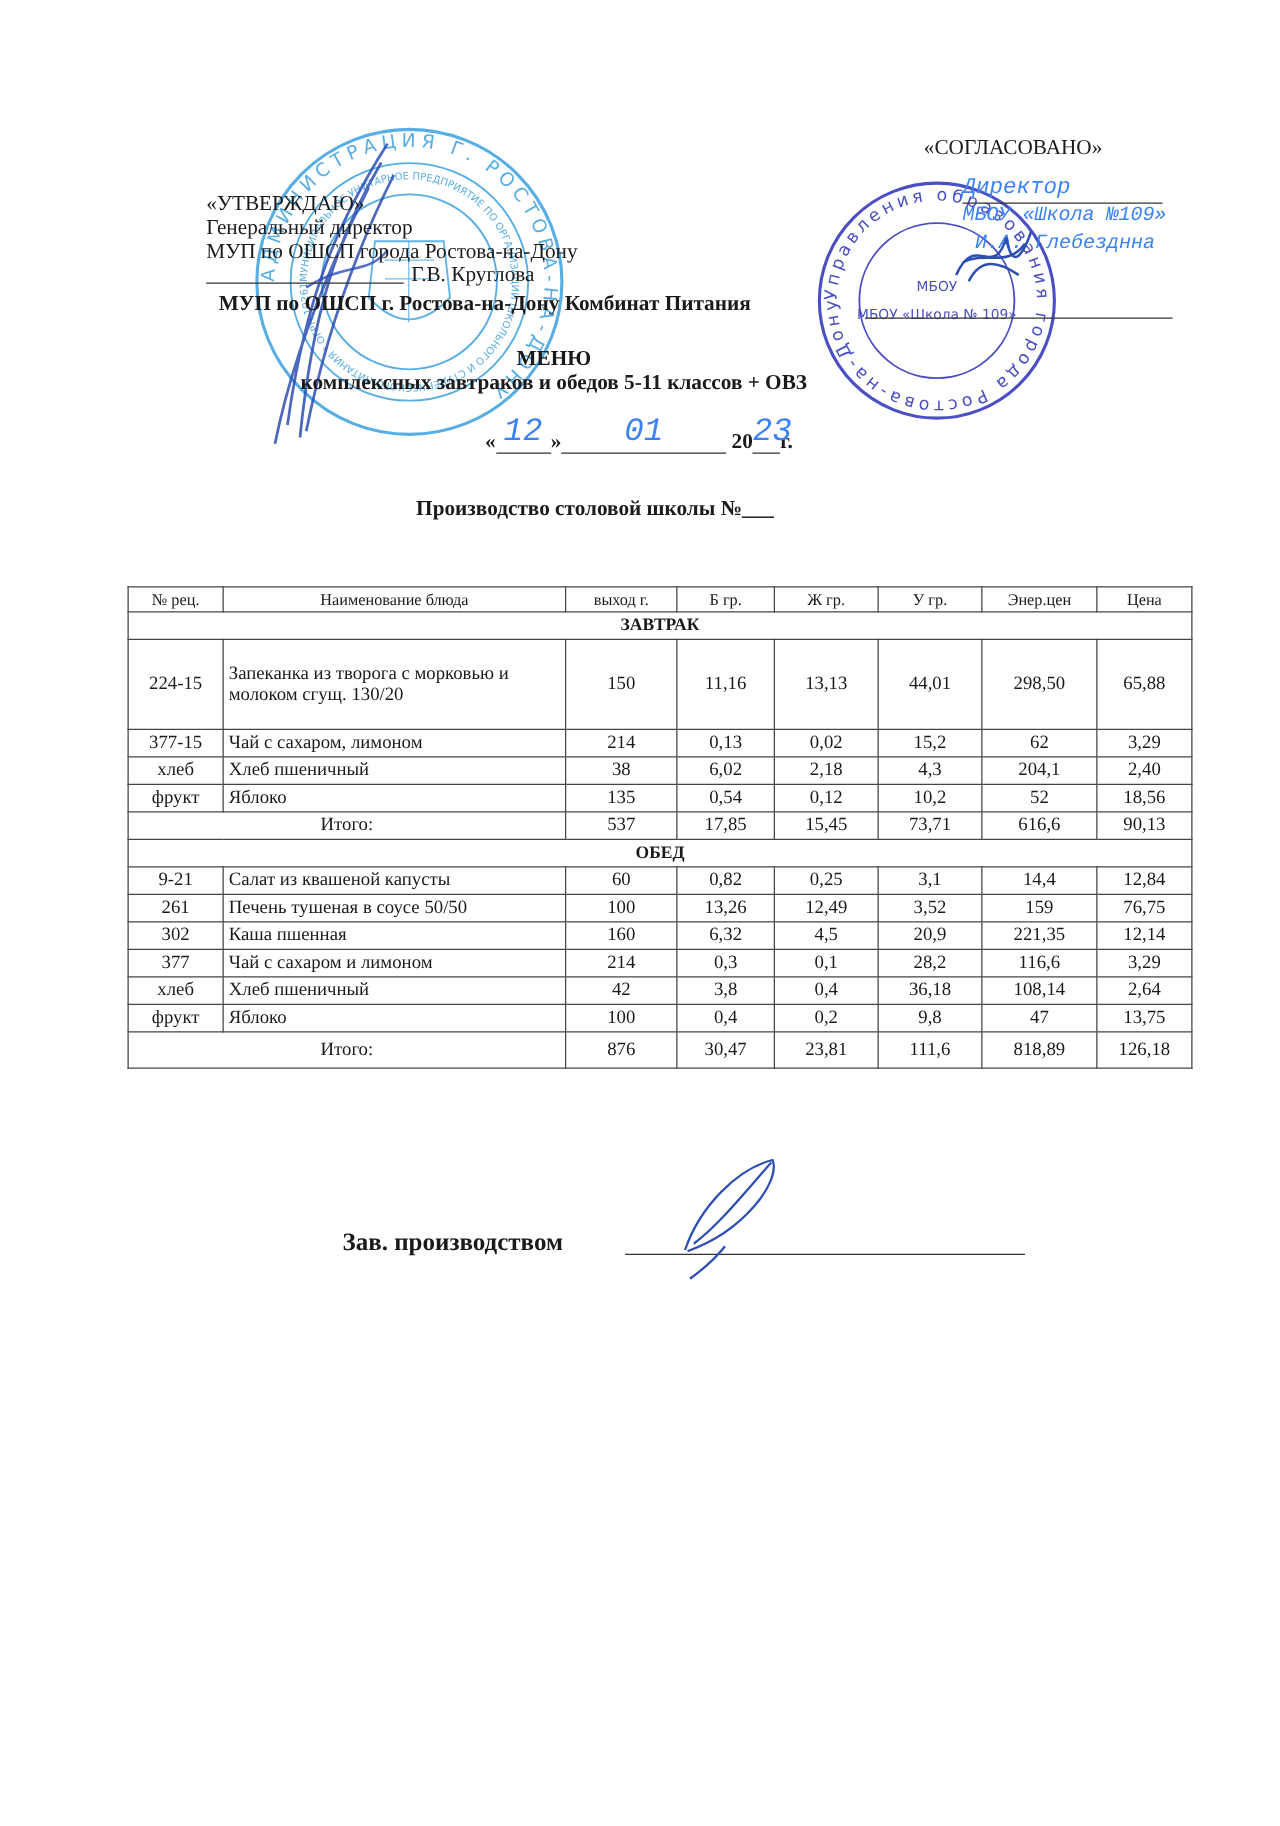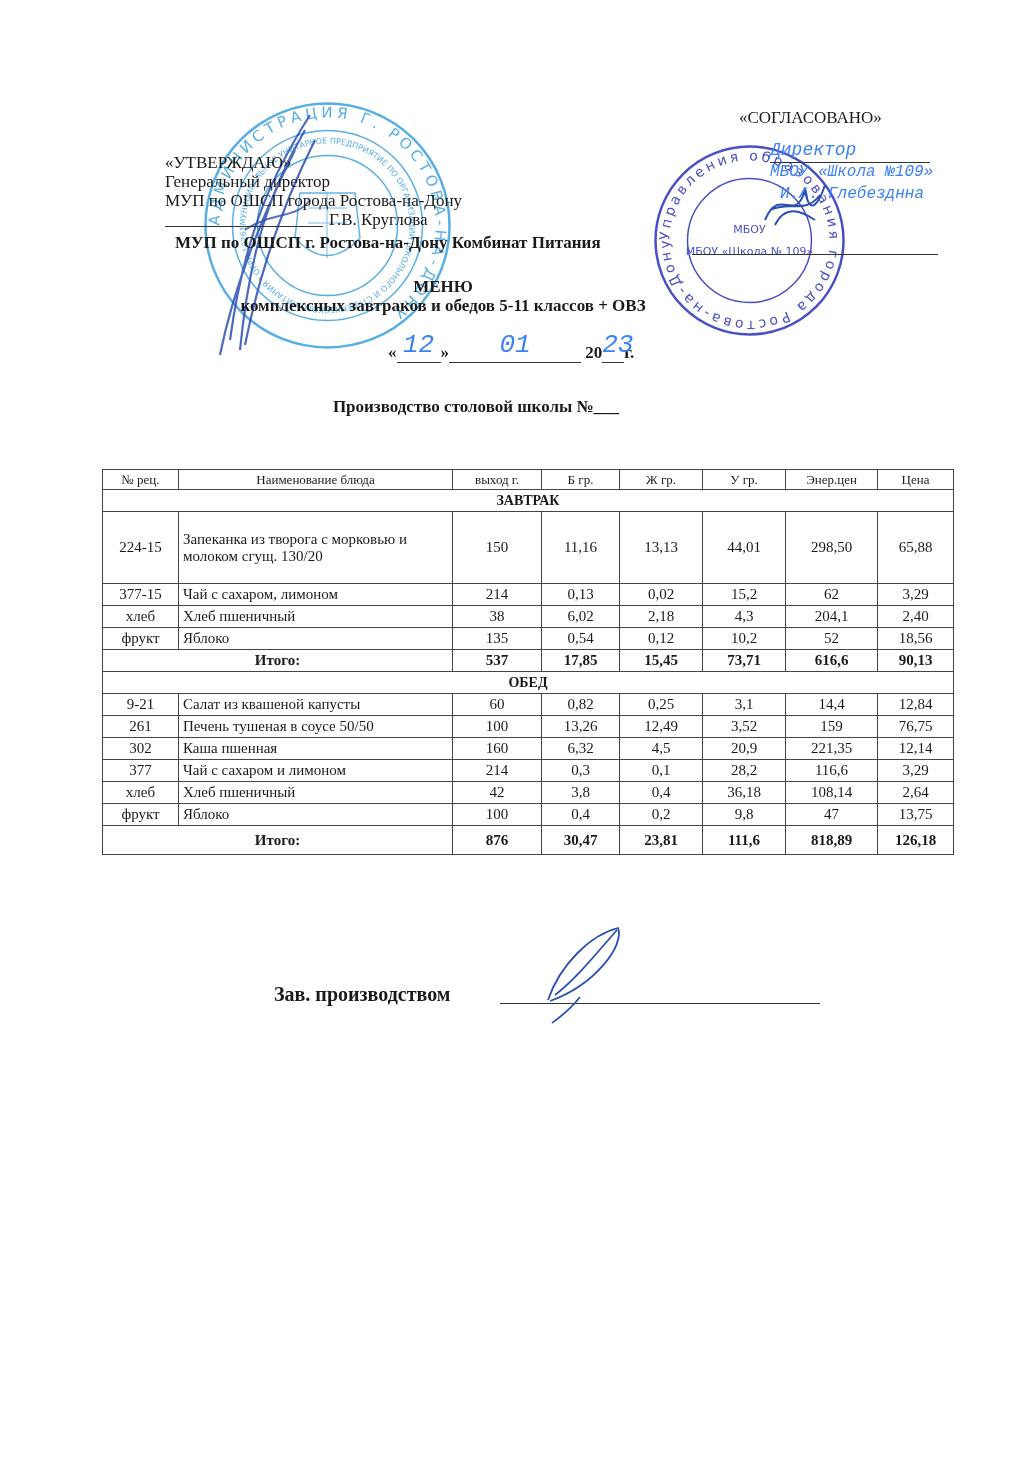--- a/index.html
+++ b/index.html
@@ -32,21 +32,21 @@
 
   .prod-line { left: 0; width: 952px; text-align: center; top: 397px; font-size: 17px; font-weight: bold; }
 
   
   table.menu { position: absolute; left: 102px; top: 469px; border-collapse: collapse;
                font-family: "Liberation Serif", serif; font-size: 15px; }
   table.menu td, table.menu th { border: 1px solid #444; padding: 0 4px; height: 21px; text-align: center; font-weight: normal; }
   table.menu th { font-size: 13px; height: 19px; }
   table.menu td.name { text-align: left; }
   table.menu tr.section td { font-weight: bold; font-size: 14px; }
-  table.menu tr.total td { font-weight: bold; }
+  table.menu tr.total td { font-weight: normal; }
   table.menu tr.tall td { height: 71px; }
   .c1 { width: 67px; } .c2 { width: 265px; } .c3 { width: 80px; } .c4 { width: 69px; }
   .c5 { width: 74px; } .c6 { width: 74px; } .c7 { width: 83px; } .c8 { width: 67px; }
 
   .footer { left: 274px; top: 983px; font-size: 20px; font-weight: bold; white-space: nowrap; }
   .footer-rule { left: 500px; top: 1003px; width: 320px; border-bottom: 1px solid #333; }
 
   
   .stamp-left { left: 200px; top: 98px; width: 255px; height: 255px; }
   .stamp-right { left: 652px; top: 143px; width: 195px; height: 195px; }

